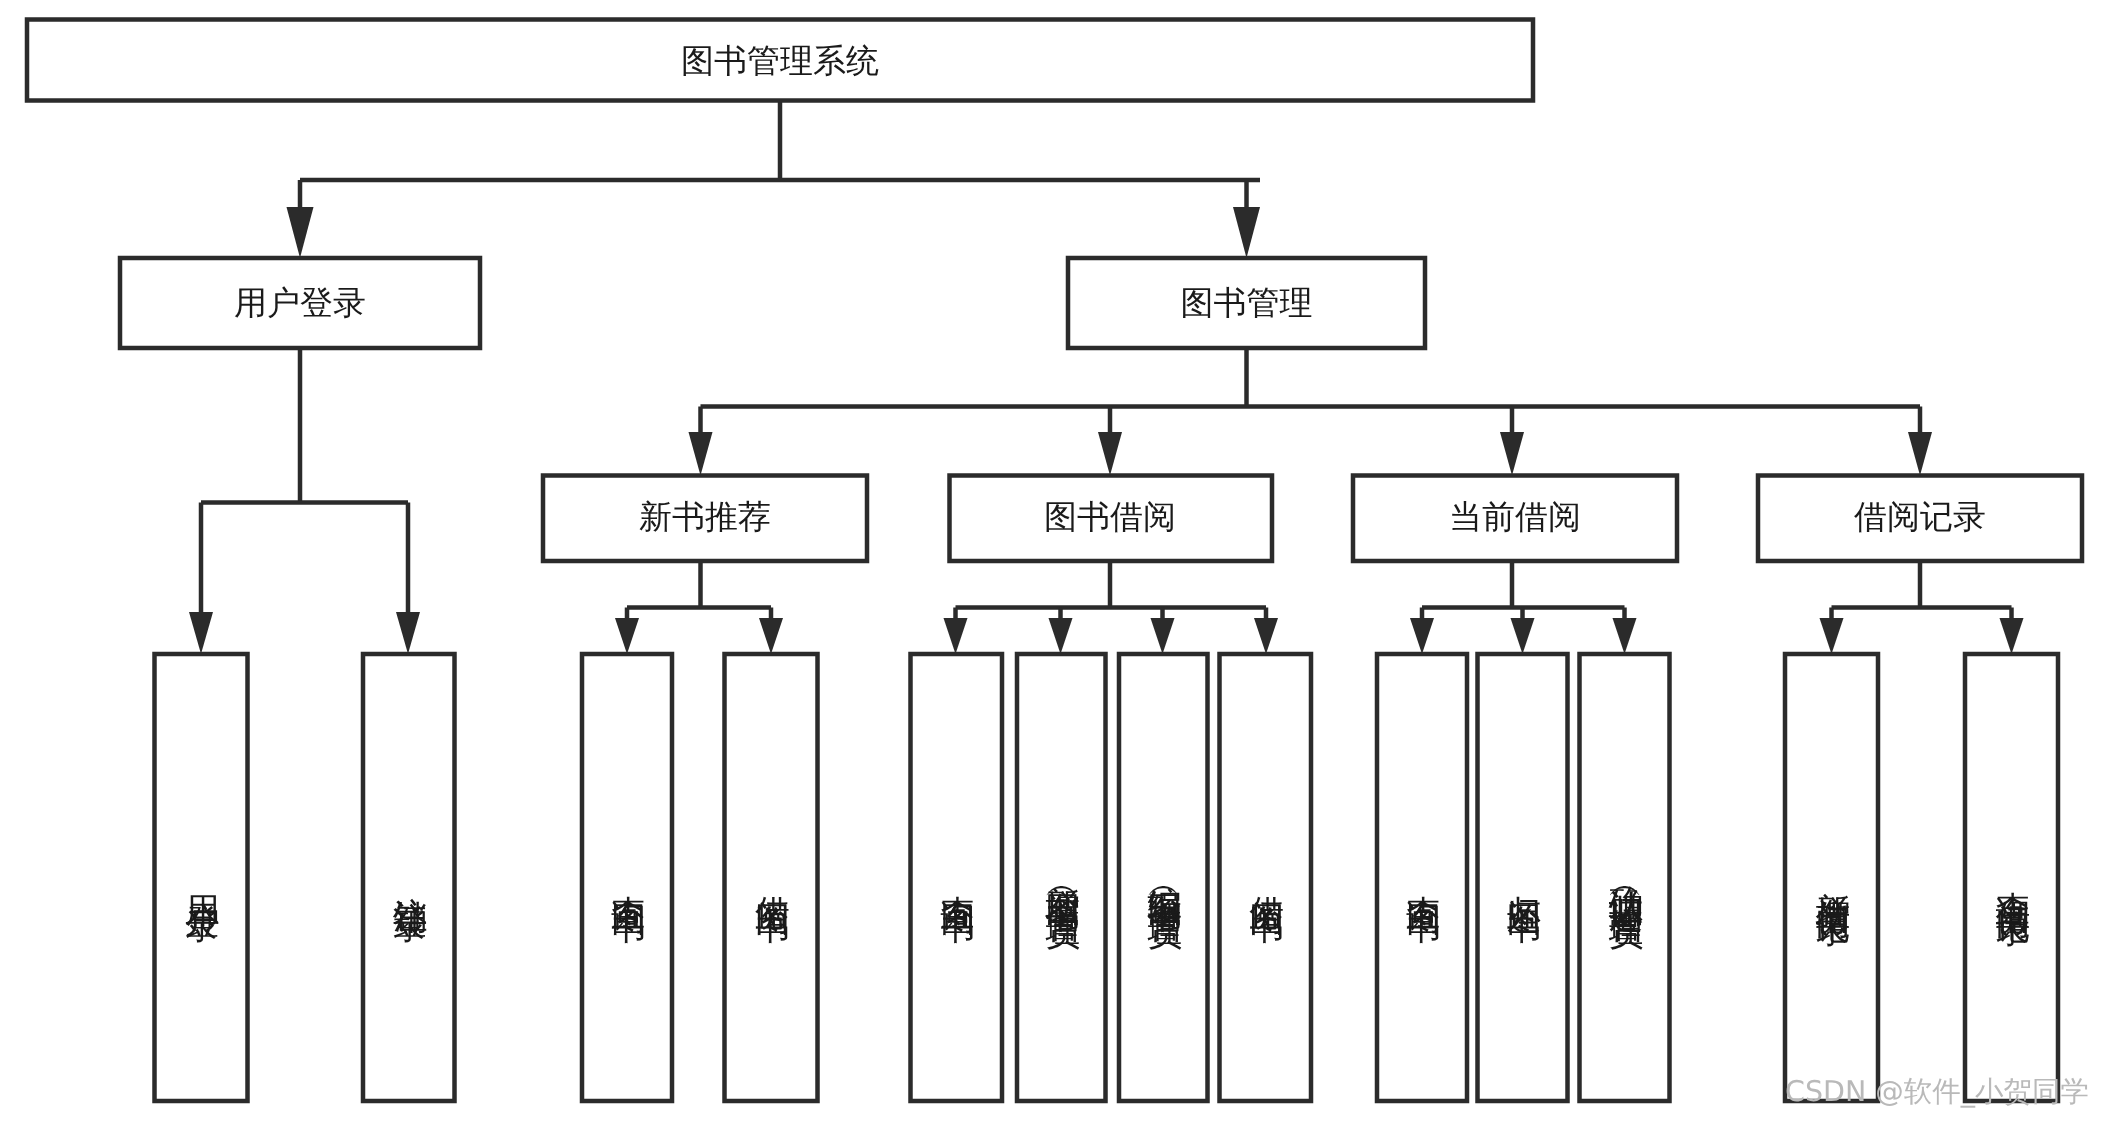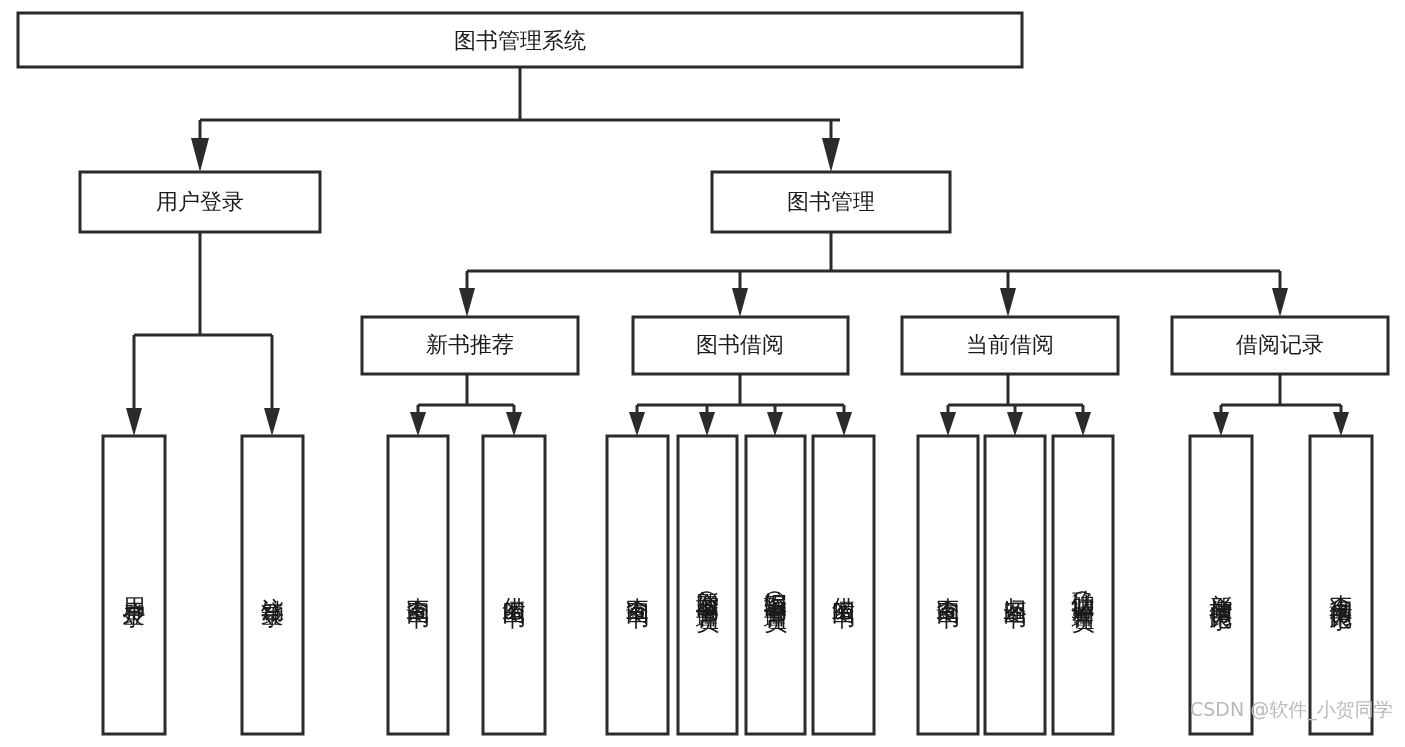--- a/index.html
+++ b/index.html
@@ -211,15 +211,15 @@
   <div class="leaf-label" style="left:607px; top:436px; width:61px; height:298px;">查询图书</div>
   <div class="leaf-label" style="left:678px; top:436px; width:59px; height:298px;">新增图书（管理员）</div>
   <div class="leaf-label" style="left:746px; top:436px; width:59px; height:298px;">编辑图书（管理员）</div>
   <div class="leaf-label" style="left:813px; top:436px; width:61px; height:298px;">借阅图书</div>
   <div class="leaf-label" style="left:918px; top:436px; width:60px; height:298px;">查询图书</div>
   <div class="leaf-label" style="left:985px; top:436px; width:60px; height:298px;">归还图书</div>
   <div class="leaf-label" style="left:1053px; top:436px; width:60px; height:298px;">确认归还（管理员）</div>
   <div class="leaf-label" style="left:1190px; top:436px; width:62px; height:298px;">新增借阅记录</div>
   <div class="leaf-label" style="left:1310px; top:436px; width:62px; height:298px;">查询借阅记录</div>
 
-  <div class="watermark" style="left:1190px; top:697px;">CSDN @软件_小贺同学</div>
+  <div class="watermark" style="left:1190px; top:715px;">CSDN @软件_小贺同学</div>
 
 </div>
 
 </body></html>

